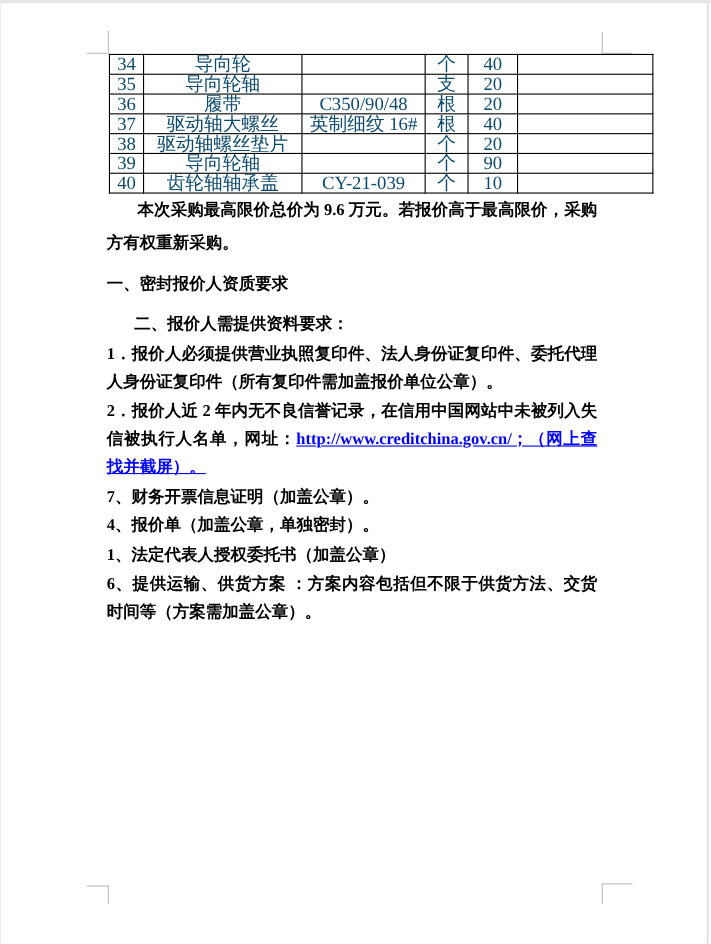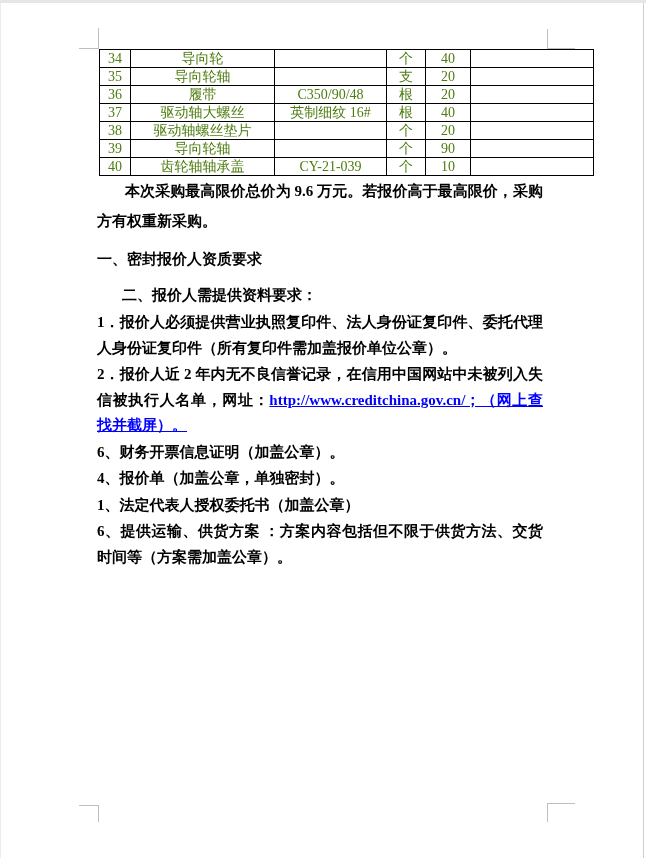--- a/index.html
+++ b/index.html
@@ -12,21 +12,21 @@
   
   .edge-top{position:absolute;left:0;top:0;width:646px;height:3px;background:#e6e6e6;}
   .edge-left{position:absolute;left:0;top:3px;width:1px;height:855px;background:#ececec;}
   .edge-right{position:absolute;left:643px;top:3px;width:1px;height:855px;background:#cfcfcf;}
   
   .mark{position:absolute;background:#bfbfbf;}
   
   table.items{
     position:absolute;left:99px;top:49px;width:494px;
     border-collapse:collapse;table-layout:fixed;
-    font-size:14px;color:#4d7c0f;
+    font-size:17px;color:#0c4a6e;
   }
   table.items td{
     border:1px solid #000;height:17px;line-height:17px;
     padding:0 1px;text-align:center;overflow:hidden;white-space:nowrap;
   }
   
   .textbody{
     position:absolute;left:97px;top:176px;width:446px;
     font-size:15px;line-height:30px;text-align:justify;
   }
@@ -125,18 +125,18 @@
 
 <div class="textbody">
   <p class="intro">本次采购最高限价总价为 9.6 万元。若报价高于最高限价，采购方有权重新采购。</p>
 
   <p class="h1">一、密封报价人资质要求</p>
 
   <p class="h2">二、报价人需提供资料要求：</p>
   <div class="s2">
     <p>1．报价人必须提供营业执照复印件、法人身份证复印件、委托代理人身份证复印件（所有复印件需加盖报价单位公章）。</p>
     <p><span>2．报价人近 2 年内无不良信誉记录，在信用中国网站中未被列入失信被执行人名单，网址：</span><a class="doclink" style="color: rgb(0, 0, 255);">http://www.creditchina.gov.cn/；（网上查找并截屏）。</a></p>
-    <p>6、财务开票信息证明（加盖公章）。</p>
+    <p>7、财务开票信息证明（加盖公章）。</p>
     <p>4、报价单（加盖公章，单独密封）。</p>
     <p>1、法定代表人授权委托书（加盖公章）</p>
     <p>6、提供运输、供货方案 ：方案内容包括但不限于供货方法、交货时间等（方案需加盖公章）。</p>
   </div>
 </div>
 
 </body></html>

